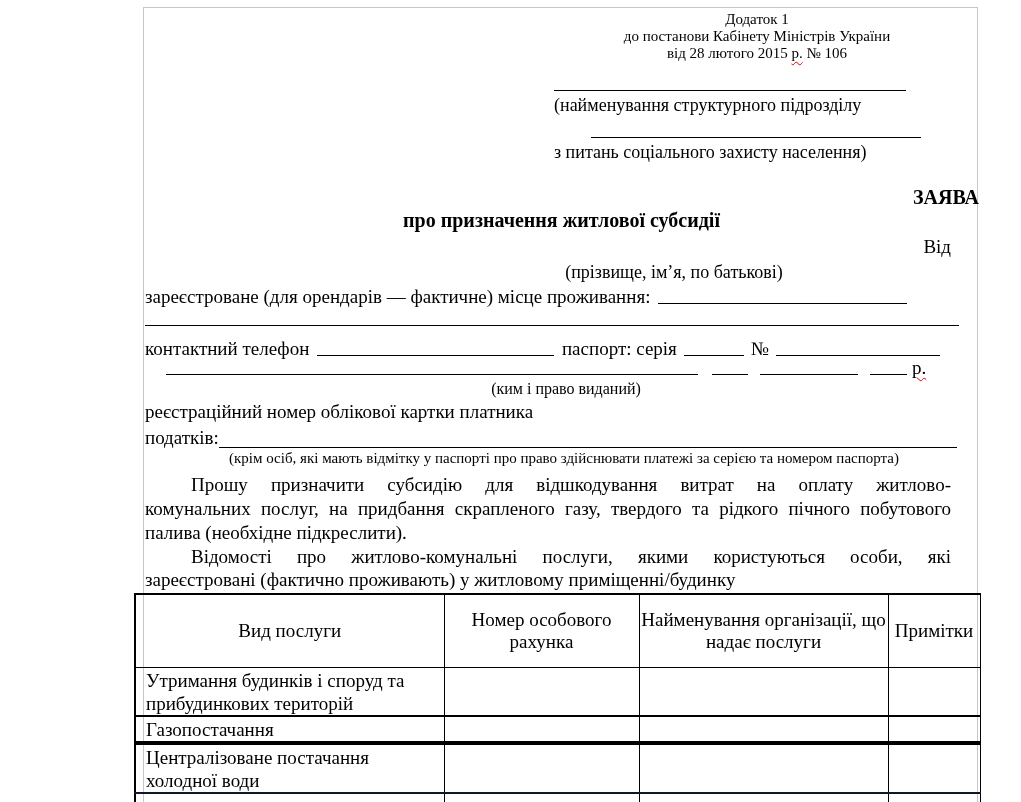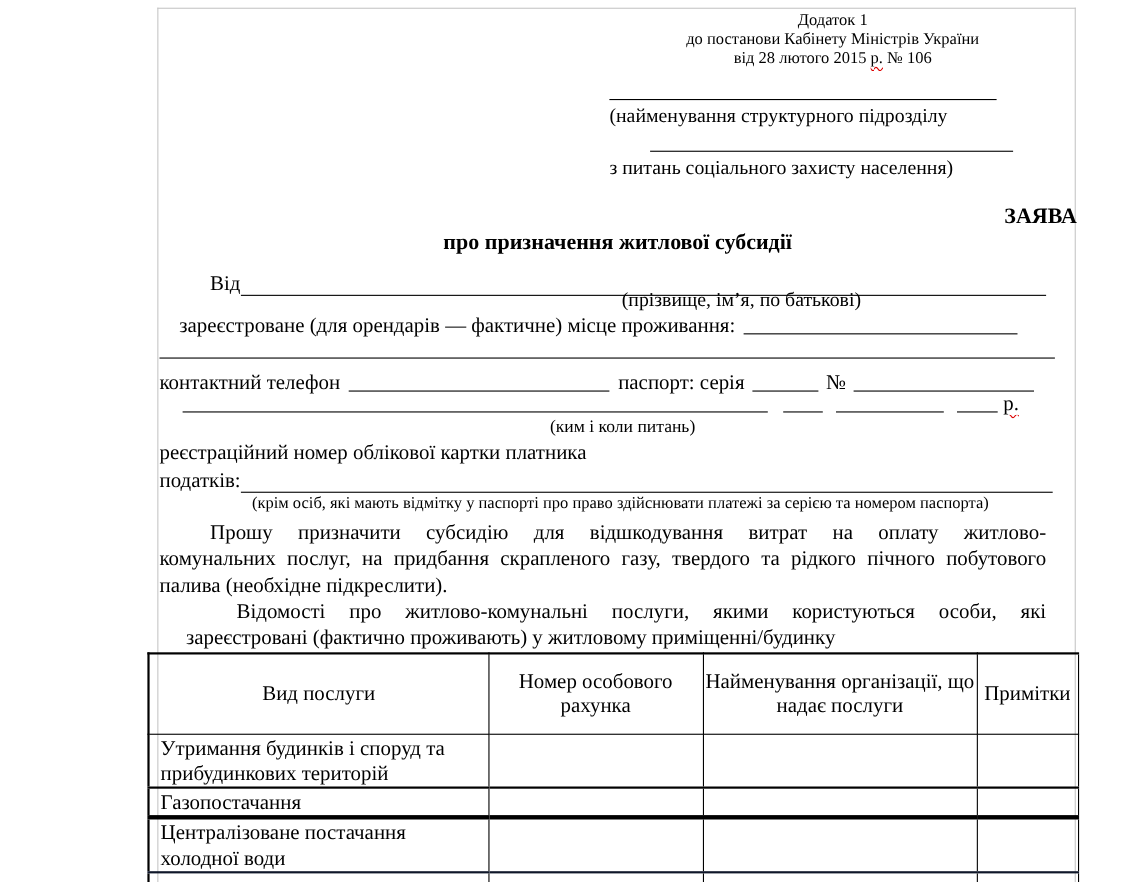--- a/index.html
+++ b/index.html
@@ -50,27 +50,27 @@
   </div>
 
   <div class="abs uline" style="left:410px; top:82px; width:352px;"></div>
   <div class="abs cap18" style="left:410px; top:86px; width:400px;">(найменування структурного підрозділу</div>
   <div class="abs uline" style="left:447px; top:129px; width:330px;"></div>
   <div class="abs cap18" style="left:410px; top:133px; width:400px;">з питань соціального захисту населення)</div>
 
   <div class="abs center b" style="left:0; top:178px; width:835px; font-size:20px; line-height:23px;text-align:right;">ЗАЯВА</div>
   <div class="abs center b" style="left:0; top:201px; width:835px; font-size:20px; line-height:23px;">про призначення житлової субсидії</div>
 
-  <div class="abs flexrow body-text" style="left:47px; top:239px; width:760px; height:23px;">
+  <div class="abs flexrow body-text" style="left:47px; top:228px; width:760px; height:23px;flex-direction:column;">
     <span>Від</span>
     <span class="fl grow" style="margin-bottom:1px;"></span>
   </div>
   <div class="abs center cap14" style="left:380px; top:256px; width:300px;">(прізвище, ім’я, по батькові)</div>
 
-  <div class="abs flexrow body-text" style="left:19px; top:277px; width:762px; height:23px;">
+  <div class="abs flexrow body-text" style="left:1px; top:277px; width:762px; height:23px;">
     <span>зареєстроване (для орендарів — фактичне) місце проживання:</span>
     <span class="fl grow" style="margin-left:8px;"></span>
   </div>
   <div class="abs uline" style="left:1px; top:317px; width:814px;"></div>
 
   <div class="abs flexrow body-text" style="left:1px; top:329px; width:795px; height:23px;">
     <span>контактний телефон</span>
     <span class="fl grow" style="margin-left:8px; margin-right:8px;"></span>
     <span>паспорт: серія</span>
     <span class="fl" style="width:60px; margin-left:7px; margin-right:7px;"></span>
@@ -78,36 +78,36 @@
     <span class="fl" style="width:164px; margin-left:7px;"></span>
   </div>
 
   <div class="abs flexrow body-text" style="left:22px; top:349px; width:770px; height:22px;">
     <span class="fl" style="width:532px;"></span>
     <span class="fl" style="width:36px; margin-left:14px;"></span>
     <span class="fl" style="width:98px; margin-left:12px;"></span>
     <span class="fl" style="width:37px; margin-left:12px; margin-right:5px;"></span>
     <span class="sp">р.</span>
   </div>
-  <div class="abs center cap16" style="left:282px; top:372px; width:280px;">(ким і коли питань)</div>
+  <div class="abs center cap16" style="left:282px; top:372px; width:280px;">(ким і право виданий)</div>
 
   <div class="abs body-text" style="left:1px; top:393px; width:806px;">реєстраційний номер облікової картки платника</div>
   <div class="abs flexrow body-text" style="left:1px; top:418px; width:812px; height:23px;">
     <span>податків:</span>
     <span class="fl grow" style="margin-bottom:1px;"></span>
   </div>
   <div class="abs cap15" style="left:85px; top:442px; width:740px;">(крім осіб, які мають відмітку у паспорті про право здійснювати платежі за серією та номером паспорта)</div>
 
   <div class="abs body-text" style="left:1px; top:465px; width:806px; line-height:24px;">
     <div class="jlast indent">Прошу призначити субсидію для відшкодування витрат на оплату житлово-</div>
     <div class="jlast">комунальних послуг, на придбання скрапленого газу, твердого та рідкого пічного побутового</div>
     <div>палива (необхідне підкреслити).</div>
   </div>
 
-  <div class="abs body-text" style="left:1px; top:537px; width:806px; line-height:23px;padding-left:24px;">
+  <div class="abs body-text" style="left:1px; top:537px; width:806px; line-height:23px;">
     <div class="jlast indent">Відомості про житлово-комунальні послуги, якими користуються особи, які</div>
     <div>зареєстровані (фактично проживають) у житловому приміщенні/будинку</div>
   </div>
 
   <table class="svc">
     <colgroup>
       <col style="width:309px;">
         <col style="width:195px;">
         <col style="width:249px;">
         <col style="width:92px;">

